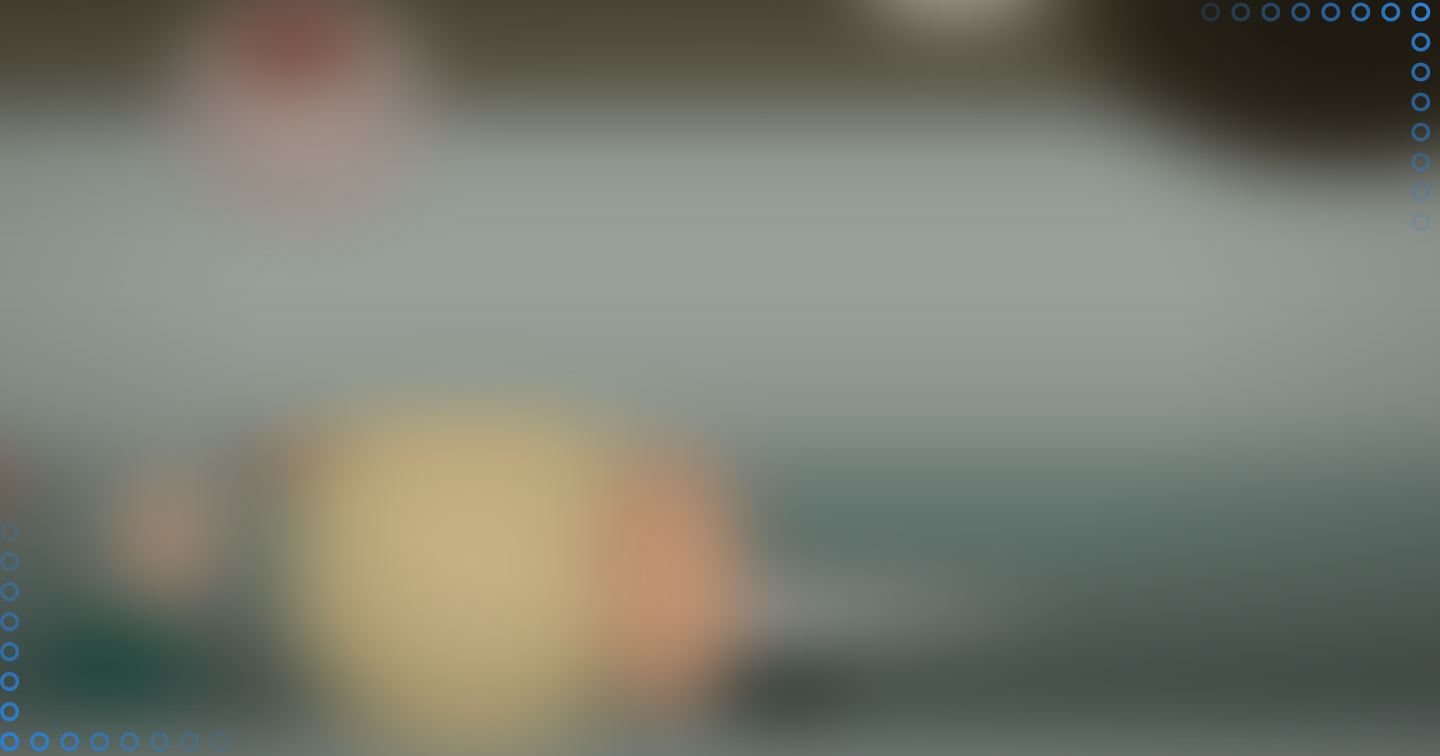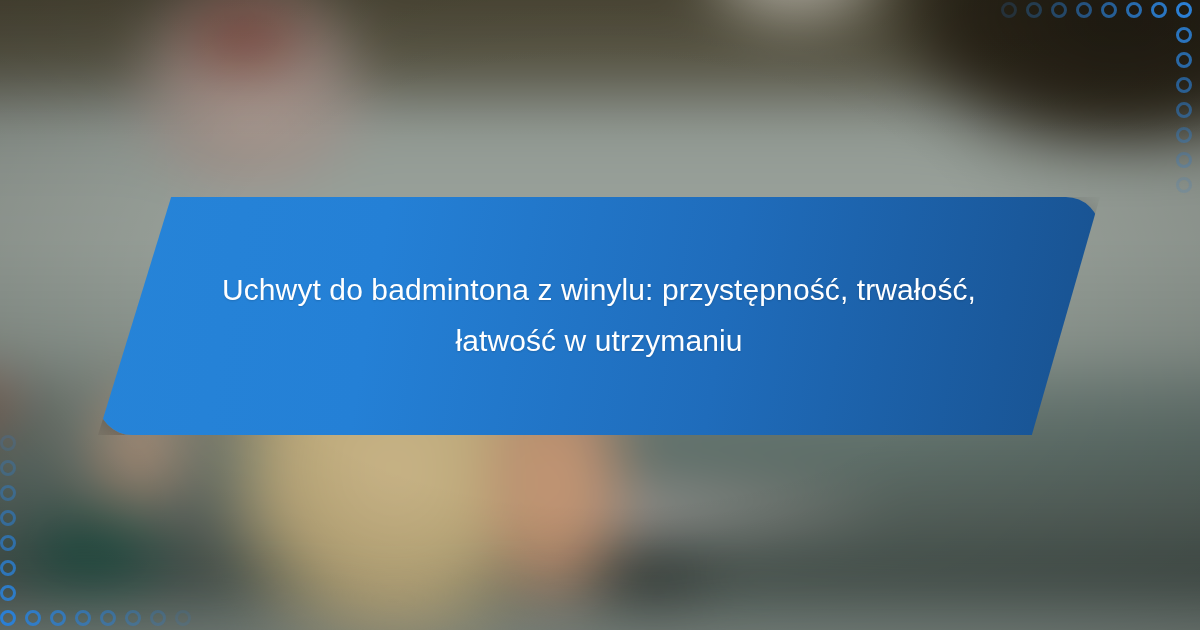--- a/index.html
+++ b/index.html
@@ -156,17 +156,14 @@
       <span class="dot" style="left: 175px; top: 192px; opacity: 0.16; border-color: rgb(43, 127, 212);"></span>
       <span class="dot" style="left: 0px; top: 167px; opacity: 0.9; border-color: rgb(43, 127, 212);"></span>
       <span class="dot" style="left: 0px; top: 142px; opacity: 0.8; border-color: rgb(43, 127, 212);"></span>
       <span class="dot" style="left: 0px; top: 117px; opacity: 0.68; border-color: rgb(43, 127, 212);"></span>
       <span class="dot" style="left: 0px; top: 92px; opacity: 0.56; border-color: rgb(43, 127, 212);"></span>
       <span class="dot" style="left: 0px; top: 67px; opacity: 0.44; border-color: rgb(43, 127, 212);"></span>
       <span class="dot" style="left: 0px; top: 42px; opacity: 0.32; border-color: rgb(43, 127, 212);"></span>
       <span class="dot" style="left: 0px; top: 17px; opacity: 0.2; border-color: rgb(43, 127, 212);"></span>
     </div>
 
-  <div class="banner">
-    <h1 class="banner-title">Uchwyt do badmintona z winylu: przystępność, trwałość, łatwość w utrzymaniu</h1>
-  </div>
 
 </div>
 
 </body></html>

